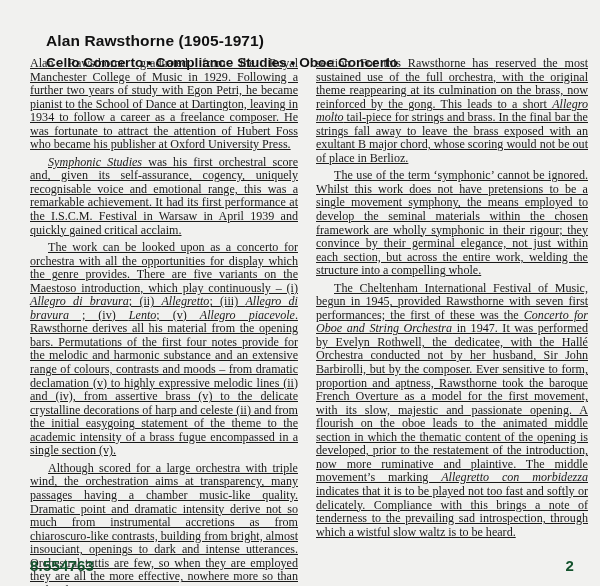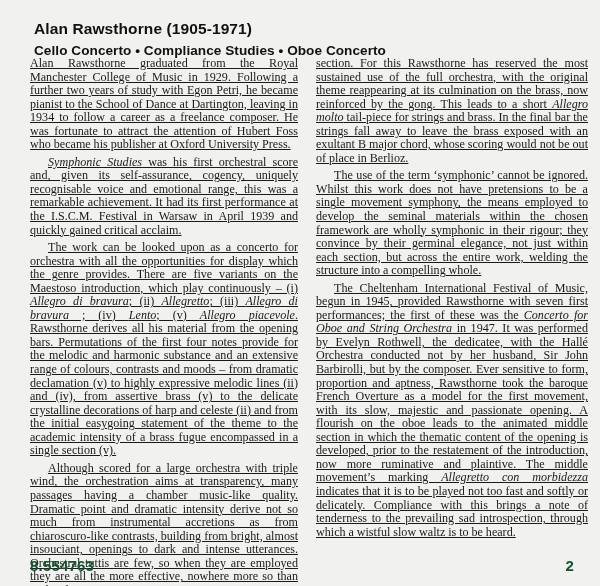--- a/index.html
+++ b/index.html
@@ -14,21 +14,21 @@
     font-family: "Liberation Serif", "DejaVu Serif", serif;
     color: #1a1a1a;
     overflow: hidden;
   }
 
   .page {
     position: relative;
     width: 600px;
     height: 586px;
     box-sizing: border-box;
-    padding: 4px;
+    padding: 16px;
     background: #f1f1ef;
   }
 
   
   .header {
     padding: 14px 30px 0 30px;
   }
   .title-line1 {
     font-family: "Liberation Sans", "DejaVu Sans", sans-serif;
     font-weight: bold;

